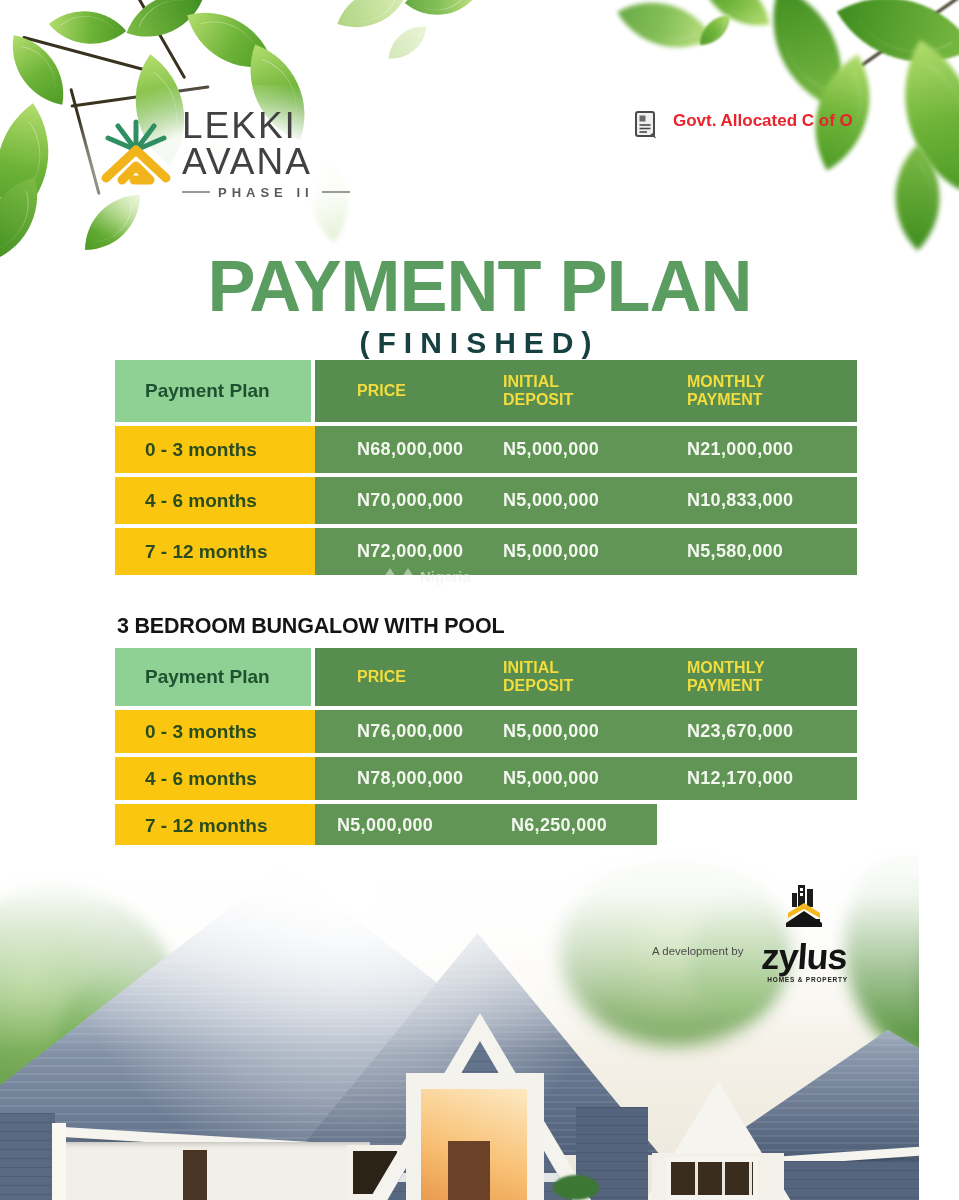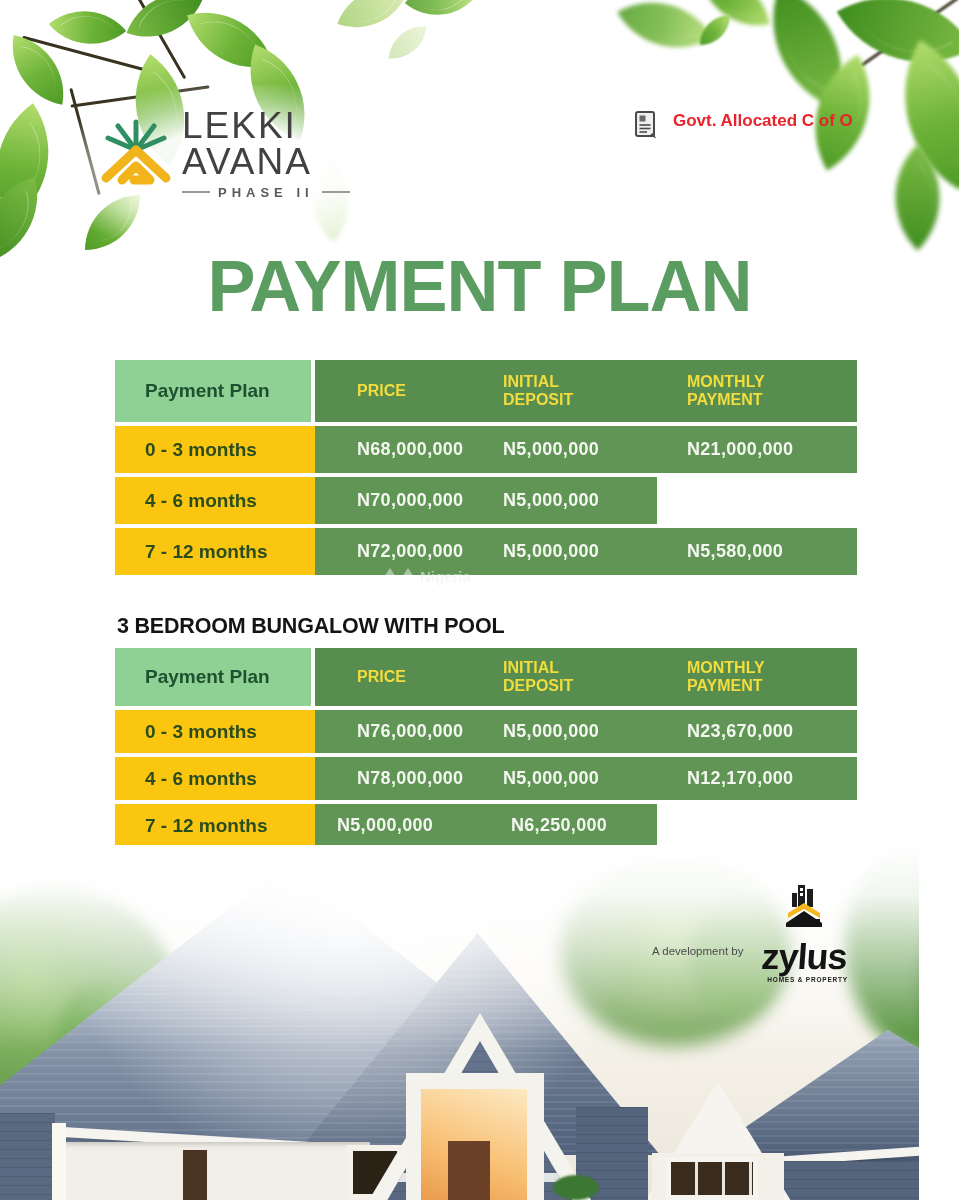--- a/index.html
+++ b/index.html
@@ -182,20 +182,21 @@
           <line x1="6.5" y1="22" x2="14" y2="22" stroke="#4a4a4a" stroke-width="1.6"></line>
           <path d="M17 25 L23 28.5 L20.5 22.5 Z" fill="#4a4a4a"></path>
         </svg>
       </span>
       <span class="txt">Govt. Allocated C of O</span>
     </div>
   </div>
 
   <div class="title-block">
     <h1 class="title-main">PAYMENT PLAN</h1>
+    <div class="title-sub">(FINISHED)</div>
   </div>
 
   <section class="sec sec1">
     <div>
       <div class="prow head">
         <div class="cell plan-h">Payment Plan</div>
         <div class="cell col-h c2">
             <span>PRICE</span>
           </div>
         <div class="cell col-h c3">
@@ -208,20 +209,21 @@
       <div class="prow">
         <div class="cell plan">0 - 3 months</div>
         <div class="cell val c2">N68,000,000</div>
         <div class="cell val c3">N5,000,000</div>
         <div class="cell val c4">N21,000,000</div>
       </div>
       <div class="prow">
         <div class="cell plan">4 - 6 months</div>
         <div class="cell val c2">N70,000,000</div>
         <div class="cell val c3">N5,000,000</div>
+        <div class="cell val c4">N10,833,000</div>
       </div>
       <div class="prow">
         <div class="cell plan">7 - 12 months</div>
         <div class="cell val c2">N72,000,000</div>
         <div class="cell val c3">N5,000,000</div>
         <div class="cell val c4">N5,580,000</div>
       </div>
     </div>
   </section>
 

